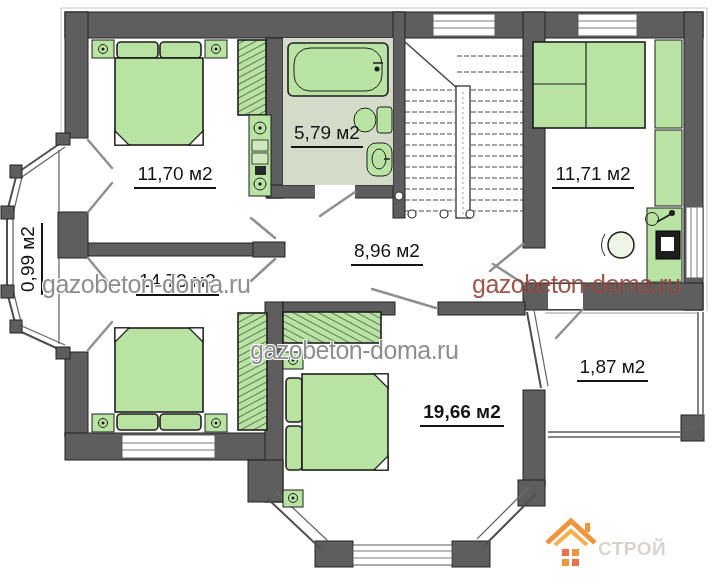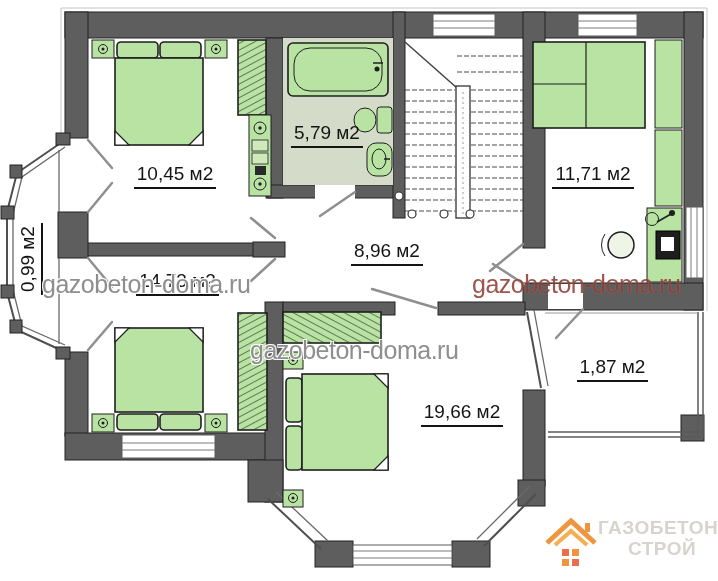--- a/index.html
+++ b/index.html
@@ -301,43 +301,42 @@
     <polyline points="555,545 571,531 587,545" fill="none" stroke="#f5a73e" stroke-width="4"></polyline>
     <rect x="585" y="523" width="5" height="9" fill="#ef8a2b"></rect>
     <rect x="562" y="549" width="7" height="7" fill="#e8603c"></rect>
     <rect x="572" y="549" width="7" height="7" fill="#ef8a2b"></rect>
     <rect x="562" y="559" width="7" height="7" fill="#ef8a2b"></rect>
     <rect x="572" y="559" width="7" height="7" fill="#e8603c"></rect>
   </g>
 </svg>
 
   <div class="room-label" style="left:120px;top:163px;width:110px;">
-    <span class="u">10,45 м2</span>
+    <span class="u">11,70 м2</span>
   </div>
   <div class="room-label" style="left:282px;top:122px;width:90px;">
     <span class="u">5,79 м2</span>
   </div>
   <div class="room-label" style="left:543px;top:163px;width:100px;">
     <span class="u">11,71 м2</span>
   </div>
   <div class="room-label rot" style="left:-15px;top:246px;width:90px;">
     <span class="u">0,99 м2</span>
   </div>
   <div class="room-label" style="left:130px;top:270px;width:95px;">
     <span class="u">14,73 м2</span>
   </div>
   <div class="room-label" style="left:342px;top:240px;width:90px;">
     <span class="u">8,96 м2</span>
   </div>
-  <div class="room-label" style="left:412px;top:401px;width:100px;">
+  <div class="room-label" style="left:412px;top:401px;width:100px;font-weight:bold;">
     <span class="u">19,66 м2</span>
   </div>
   <div class="room-label" style="left:570px;top:356px;width:85px;">
     <span class="u">1,87 м2</span>
   </div>
 
   <div class="wm wm-gray" style="left:42px;top:270px;">gazobeton-doma.ru</div>
   <div class="wm wm-red" style="left:472px;top:270px;">gazobeton-doma.ru</div>
   <div class="wm wm-gray" style="left:250px;top:336px;">gazobeton-doma.ru</div>
 
-  <div class="logo-text" style="left:598px;top:517px;">ГАЗОБЕТОН</div>
-  <div class="logo-text" style="left:628px;top:538px;">СТРОЙ</div>
+  <div class="logo-text" style="left:598px;top:538px;">СТРОЙ</div>
 </div>
 
 </body></html>

